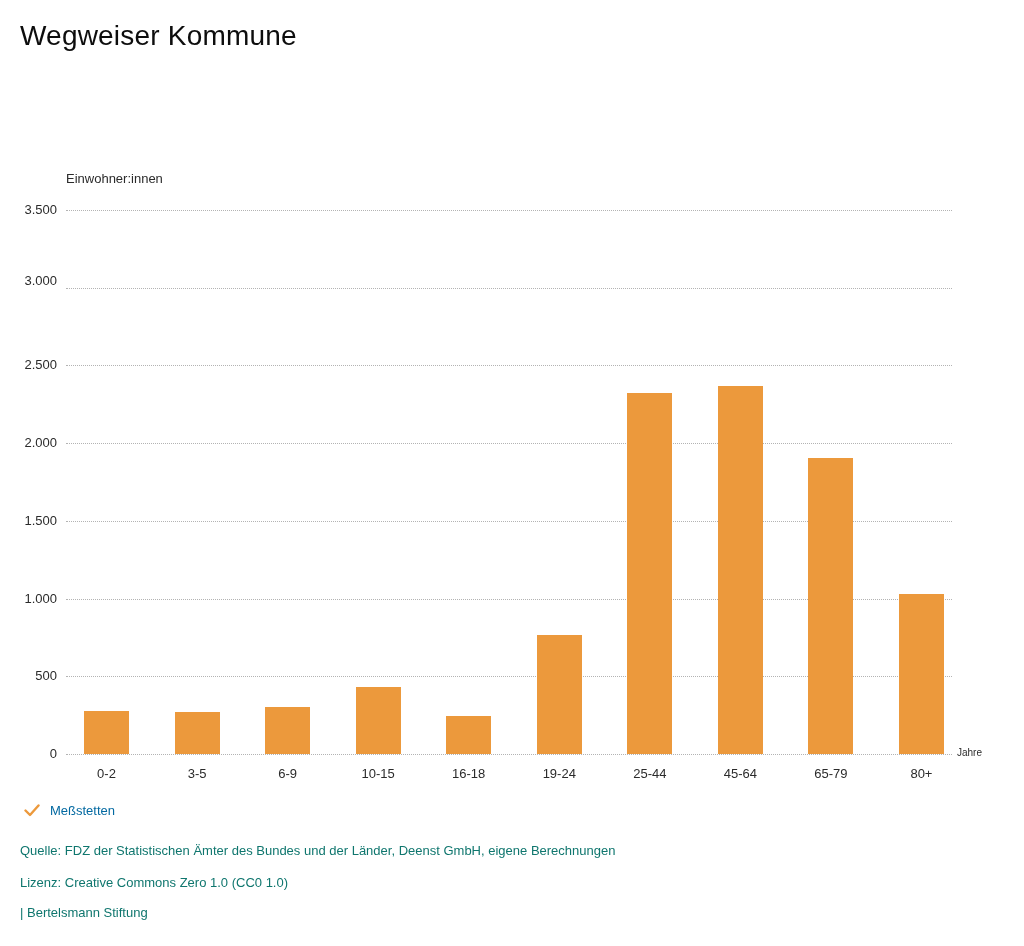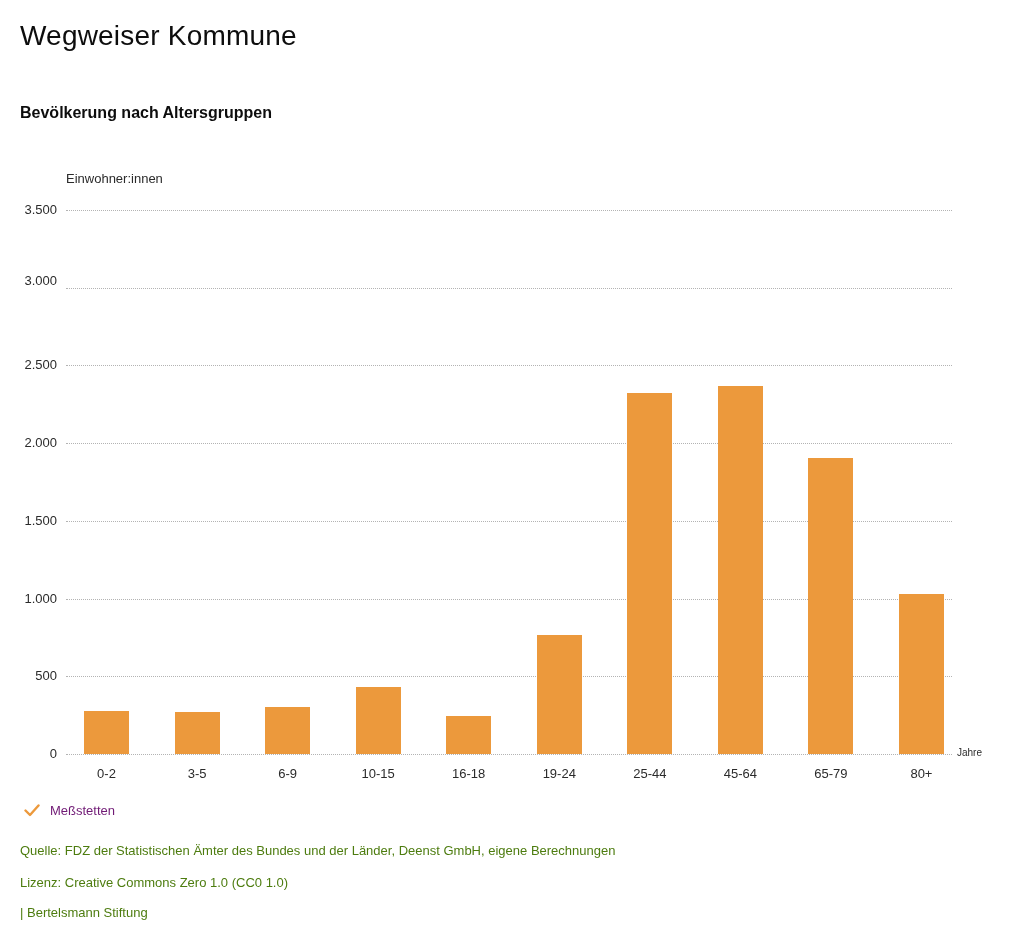--- a/index.html
+++ b/index.html
@@ -117,41 +117,40 @@
     align-items: center;
     gap: 10px;
     cursor: pointer;
   }
   .legend .check {
     display: inline-flex;
     align-items: center;
   }
   .legend-label {
     font-size: 13px;
-    color: #701a75;
+    color: #0369a1;
     white-space: nowrap;
   }
   .footer-line {
     position: absolute;
     left: 20px;
     font-size: 13px;
-    color: #4d7c0f;
+    color: #0f766e;
     white-space: nowrap;
   }
   .footer-source { top: 843px; }
   .footer-license { top: 875px; }
   .footer-attribution { top: 905px; }
 </style>
 </head>
 <body>
 
 <div class="page">
 
   <div class="title">Wegweiser Kommune</div>
-  <div class="chart-heading">Bevölkerung nach Altersgruppen</div>
 
   <div class="y-axis-title">Einwohner:innen</div>
 
   <div class="ytick-layer" id="ytick-layer">
       <div class="ytick" style="top: 536px;">0</div>
       <div class="ytick" style="top: 458.286px;">500</div>
       <div class="ytick" style="top: 381px;">1.000</div>
       <div class="ytick" style="top: 302.857px;">1.500</div>
       <div class="ytick" style="top: 225.143px;">2.000</div>
       <div class="ytick" style="top: 147.429px;">2.500</div>

